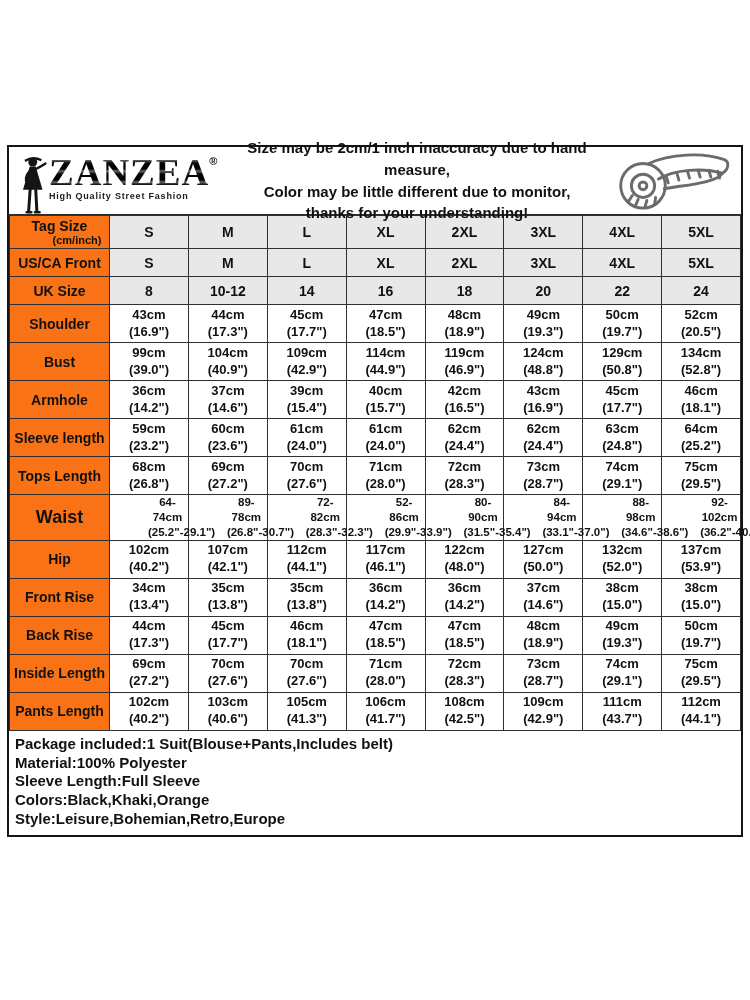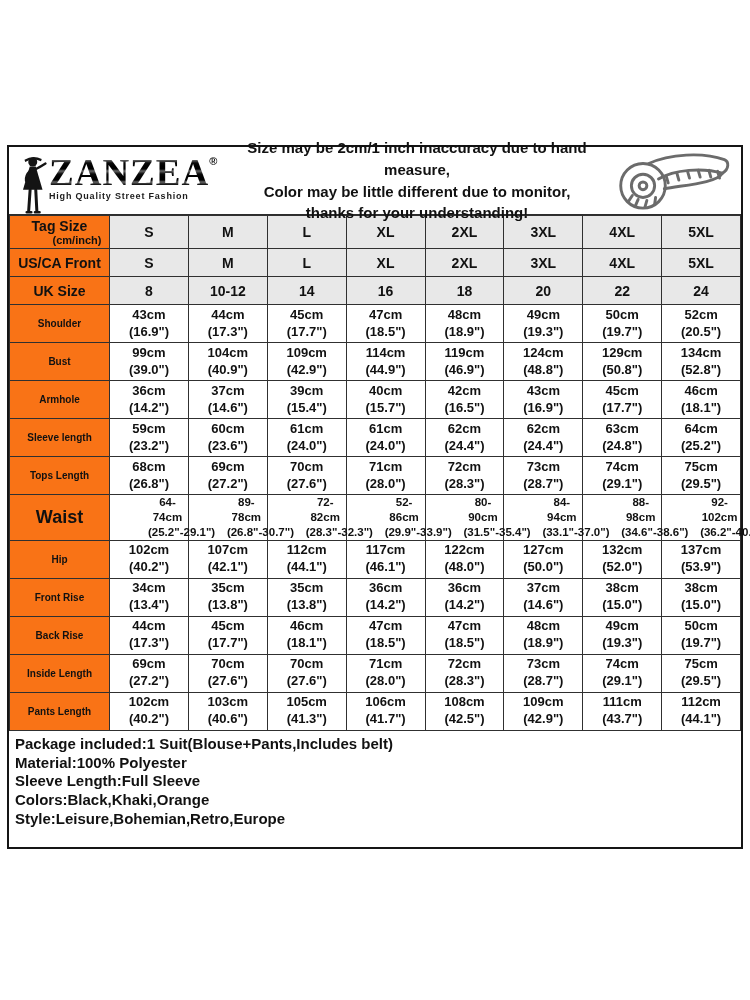--- a/index.html
+++ b/index.html
@@ -45,25 +45,25 @@
     border:1px solid #303030;
     text-align:center; vertical-align:middle;
     padding:0 1px;
     font-weight:700;
   }
   th.lab { background:#f97316; font-size:14px; }
   th.lab .sub { font-size:11px;padding-left:35px; }
   tr.r-size td { background:#e8e8e8; font-size:14px; height:28px; }
   tr.r-tag  td { height:33px; }
   tr.r-meas td { background:#ffffff; font-size:13px; height:38px; line-height:1.3; }
-  tr.r-meas th.lab { font-size:10px; }
+  tr.r-meas th.lab { font-size:14px; }
   tr.r-small td { font-size:11.5px;padding-left:38px; }
   tr.r-small th.lab { font-size:18px; }
   
-  .notes { padding:4px 6px 18px; }
+  .notes { padding:4px 6px 6px; }
   .notes .note-line { font-weight:700; font-size:15px; line-height:18.8px; white-space:nowrap; }
 </style>
 </head>
 <body>
 
 <div class="panel">
 
   <div class="hdr">
     <div class="logo">
       <svg class="figure" viewBox="0 0 40 80">

